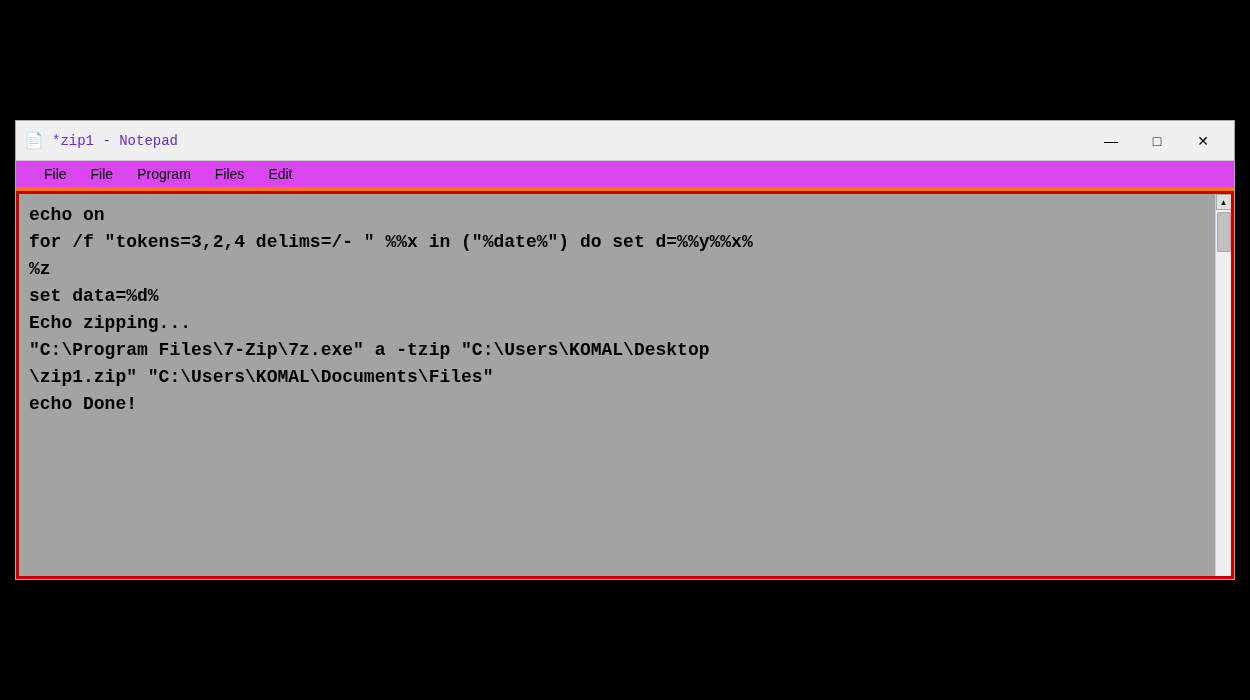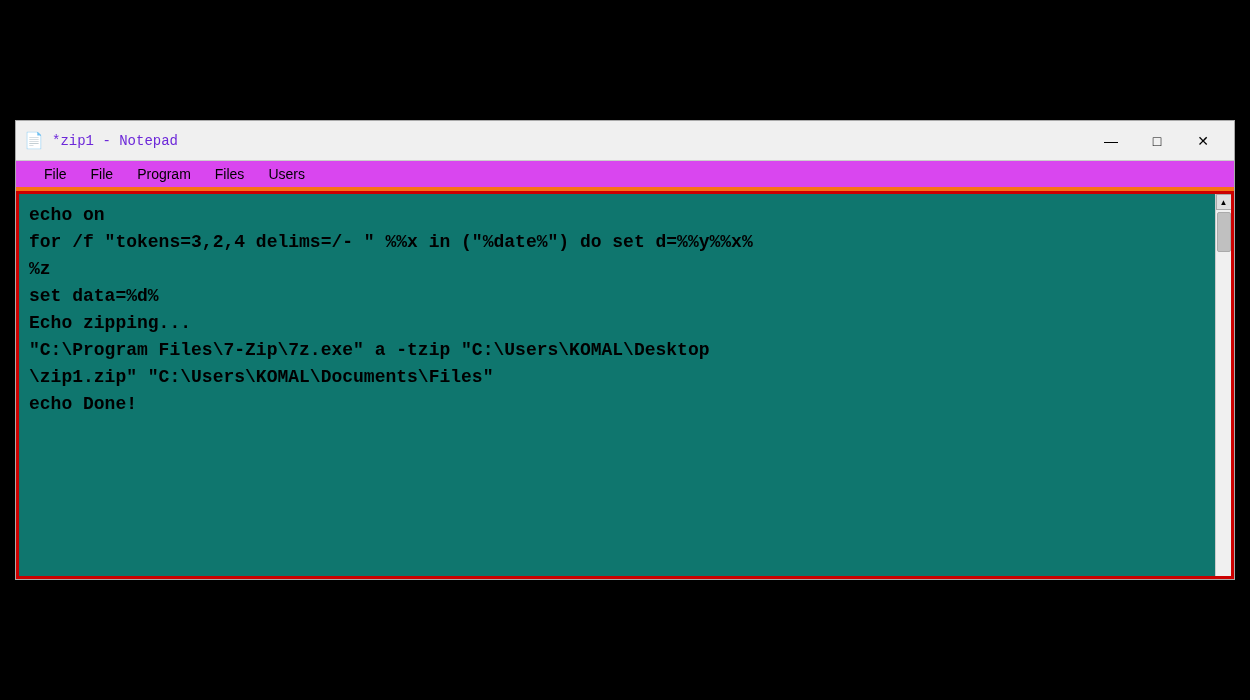--- a/index.html
+++ b/index.html
@@ -103,21 +103,21 @@
       overflow: hidden;
     }
 
     .text-content {
       flex: 1;
       padding: 8px 10px;
       font-family: 'Courier New', Courier, monospace;
       font-size: 18px;
       font-weight: bold;
       color: #000000;
-      background-color: #0f766e;
+      background-color: #a3a3a3;
       white-space: pre;
       overflow: auto;
       line-height: 1.5;
     }
 
     .scrollbar {
       width: 16px;
       background-color: #f0f0f0;
       border-left: 1px solid #cccccc;
       display: flex;
@@ -161,21 +161,21 @@
       <button class="window-btn">□</button>
       <button class="window-btn close">✕</button>
     </div>
   </div>
 
   <div class="menu-bar">
     <div class="menu-item">File</div>
     <div class="menu-item">File</div>
     <div class="menu-item">Program</div>
     <div class="menu-item">Files</div>
-    <div class="menu-item">Users</div>
+    <div class="menu-item">Edit</div>
   </div>
 
   <div class="editor-area">
     <div class="text-content">echo on
 for /f "tokens=3,2,4 delims=/- " %%x in ("%date%") do set d=%%y%%x%
 %z
 set data=%d%
 Echo zipping...
 "C:\Program Files\7-Zip\7z.exe" a -tzip "C:\Users\KOMAL\Desktop
 \zip1.zip" "C:\Users\KOMAL\Documents\Files"

